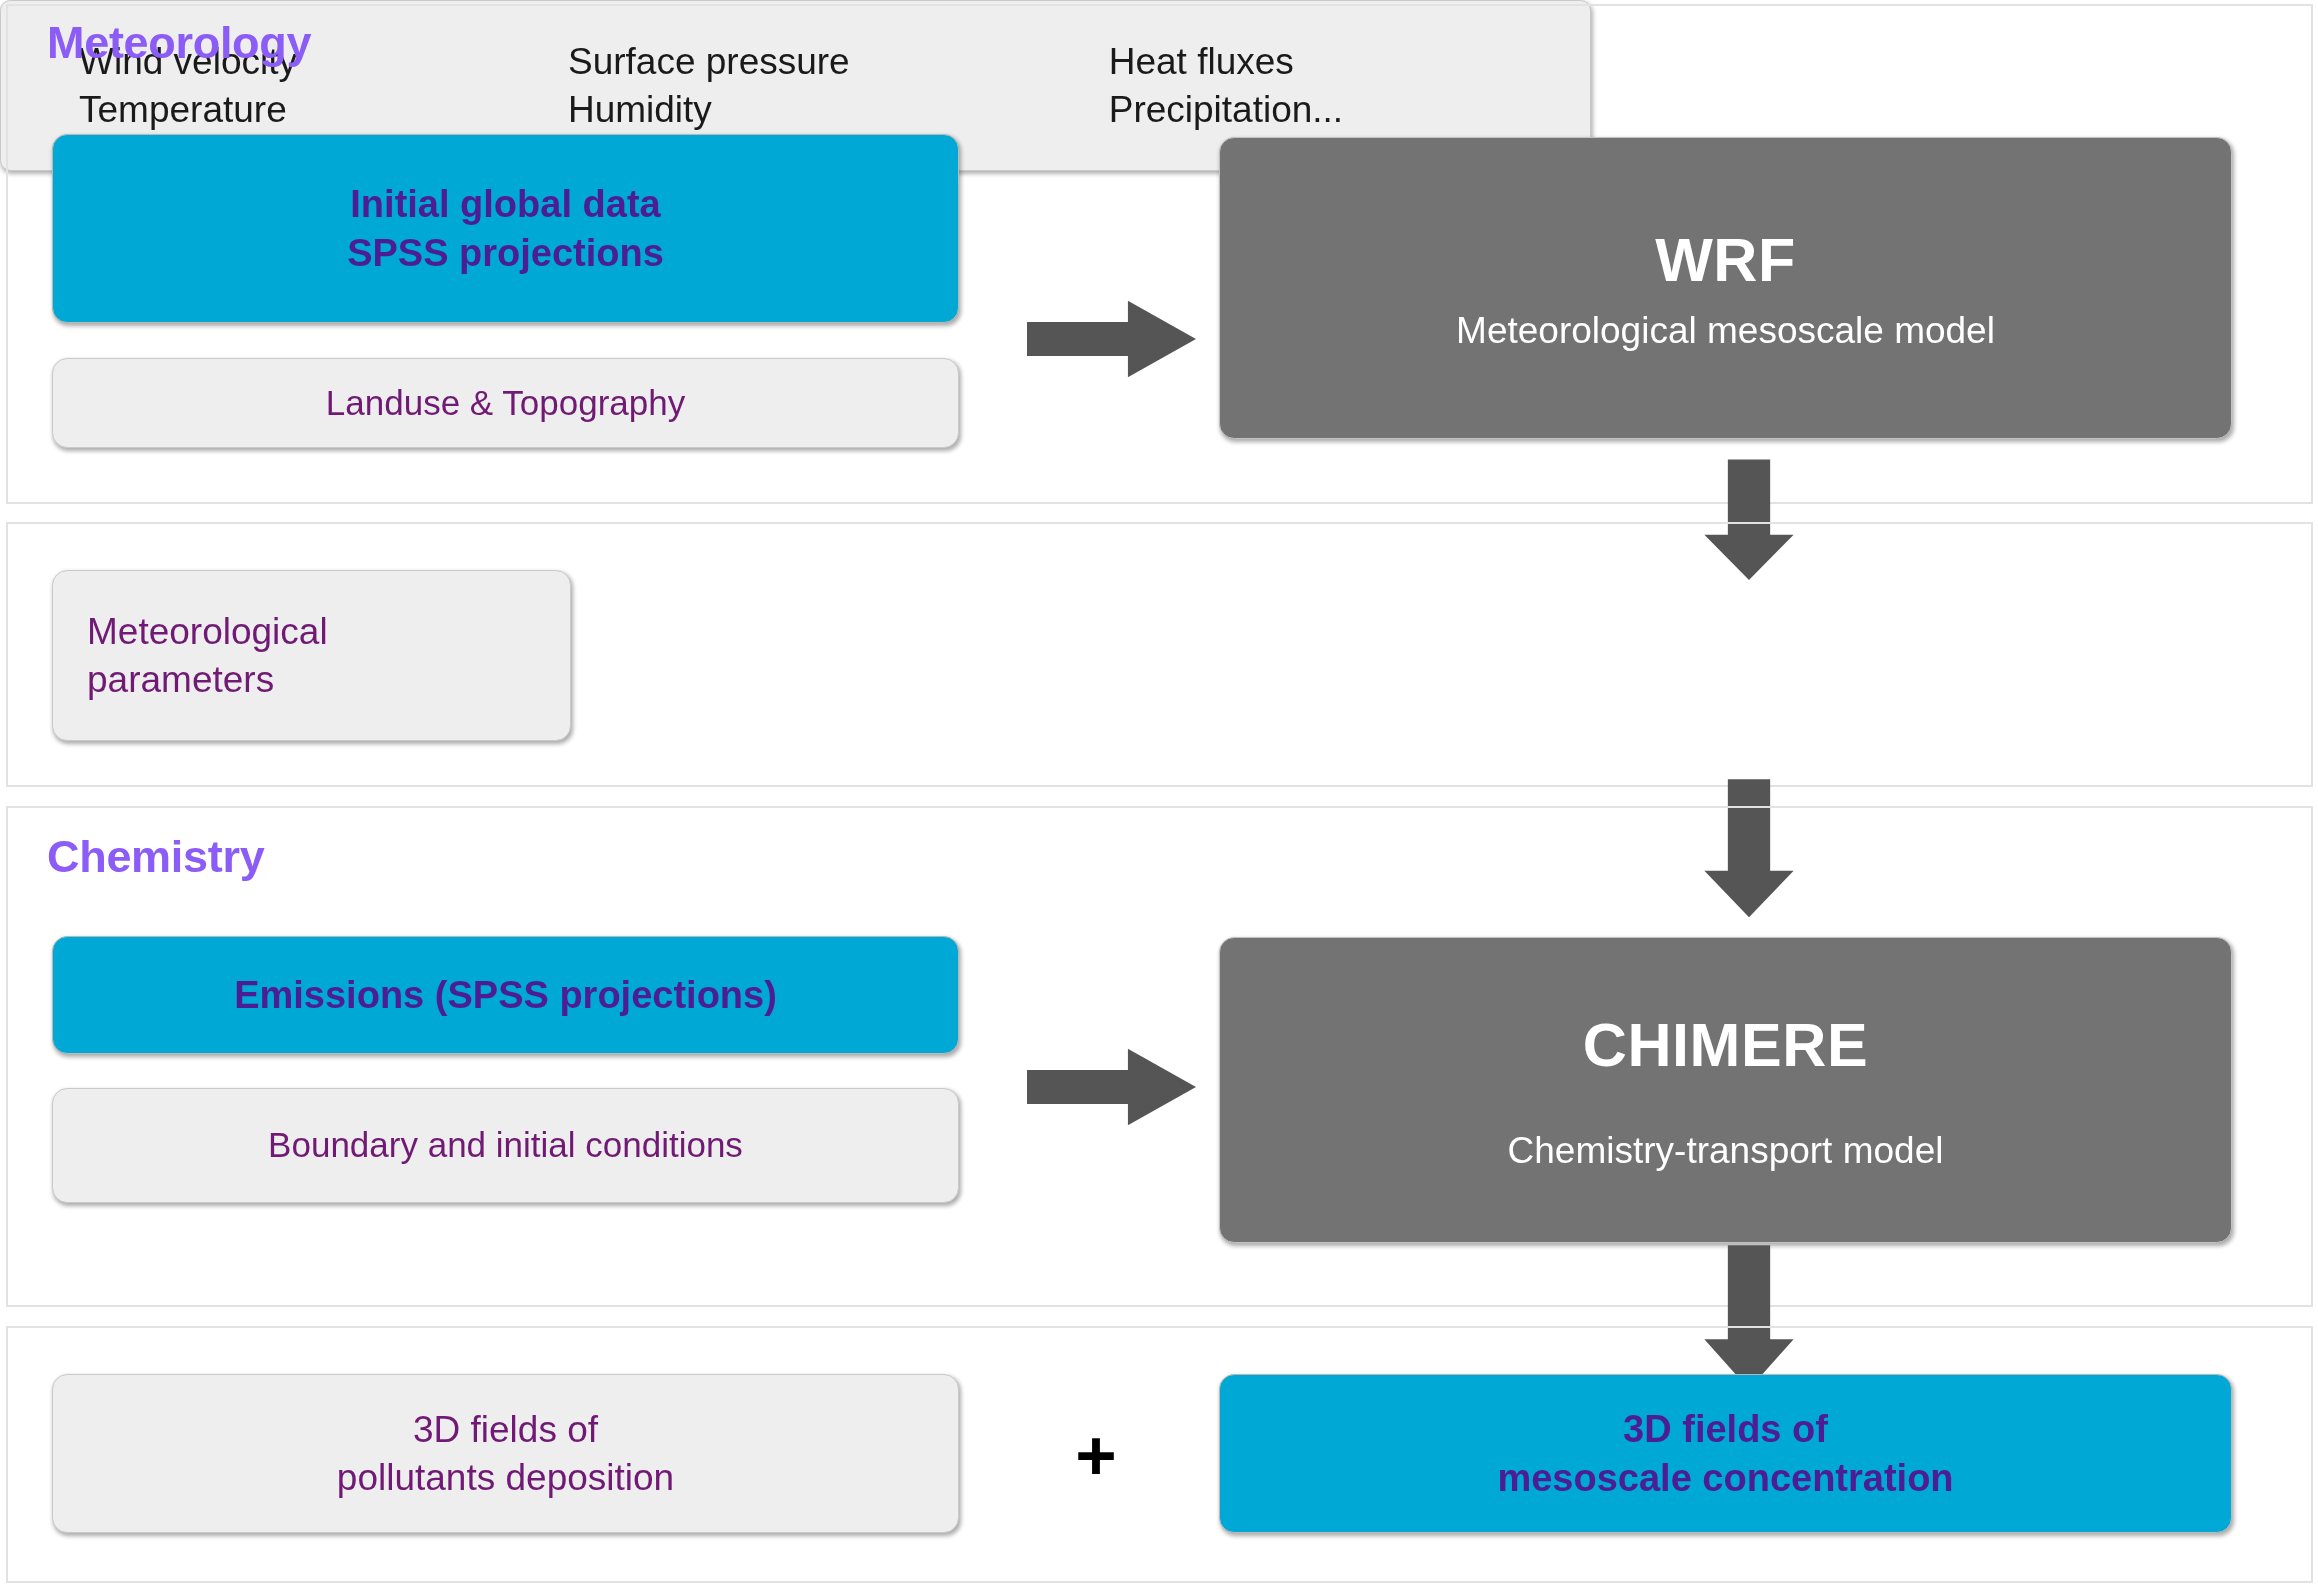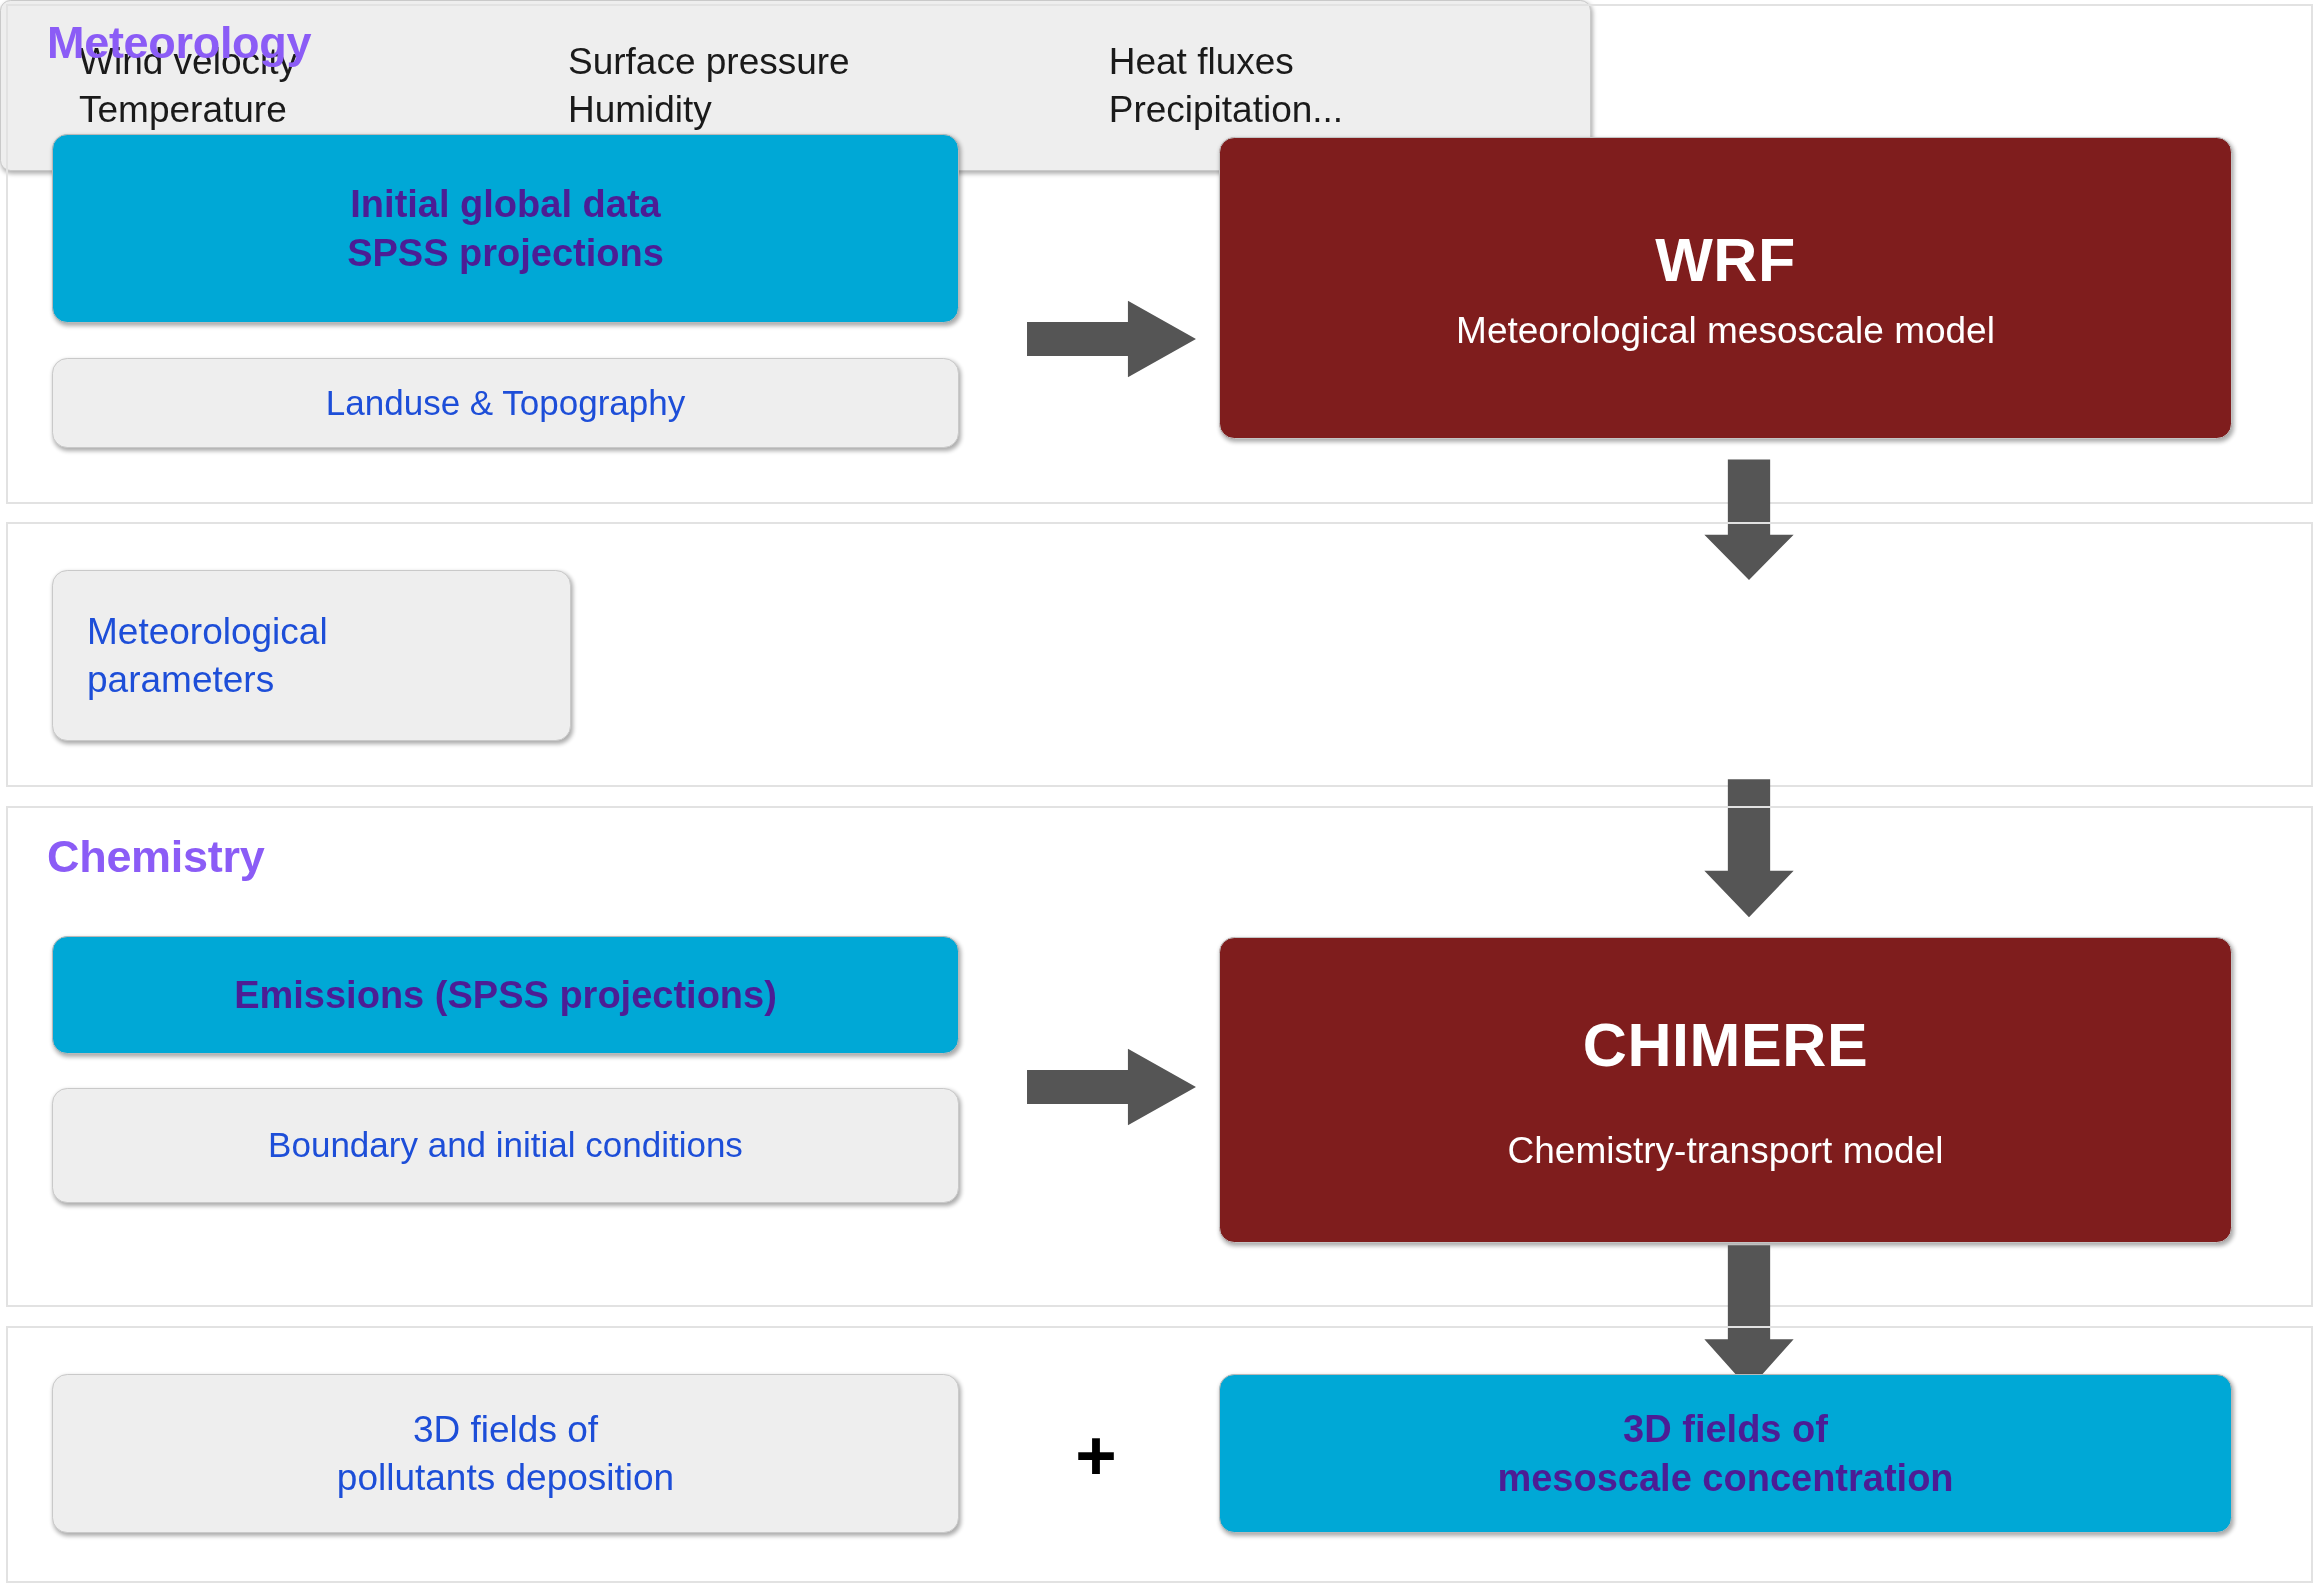--- a/index.html
+++ b/index.html
@@ -60,28 +60,28 @@
     border: 1.8px solid #b9b9b9;
     line-height: 1.28;
   }
   .box.blue {
     background: #00a8d6;
     border-color: #b9b9b9;
     color: #4c1d95;
     font-weight: bold;
   }
   .box.darkblue {
-    background: #7f1d1d;
+    background: #737373;
     border-color: #c3c3c3;
     color: #ffffff;
   }
   .box.grey {
     background: #eeeeee;
     border-color: #c9c9c9;
-    color: #1d4ed8;
+    color: #701a75;
   }
 
   .box .line { display: block; }
 
   
   #box-initial-global {
     left: 52px; top: 134px; width: 907px; height: 189px;
     font-size: 38px;
   }
   #box-landuse {

